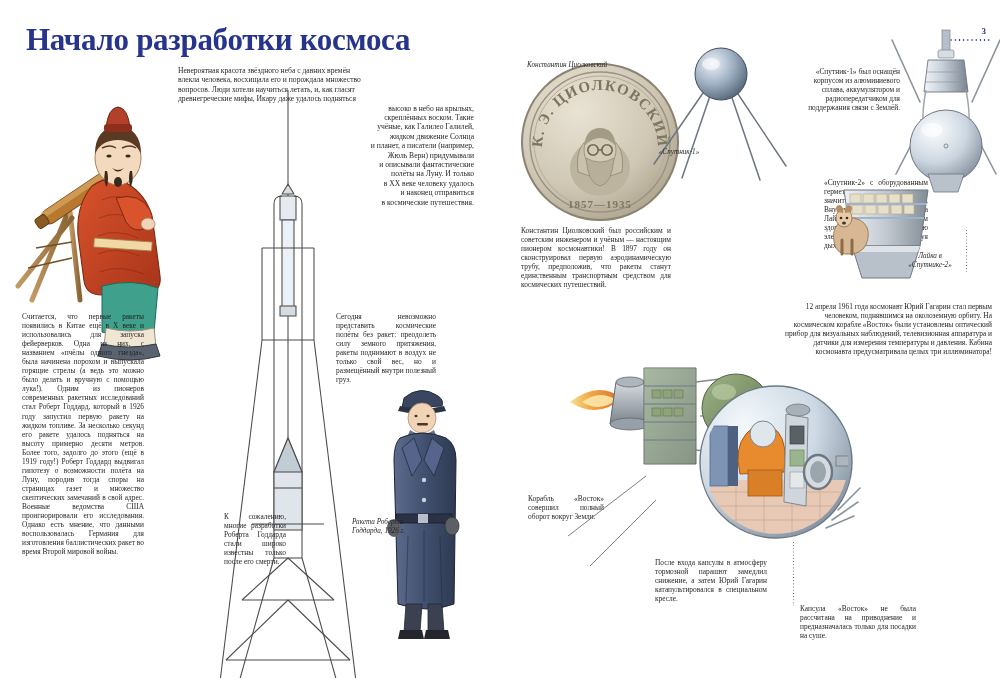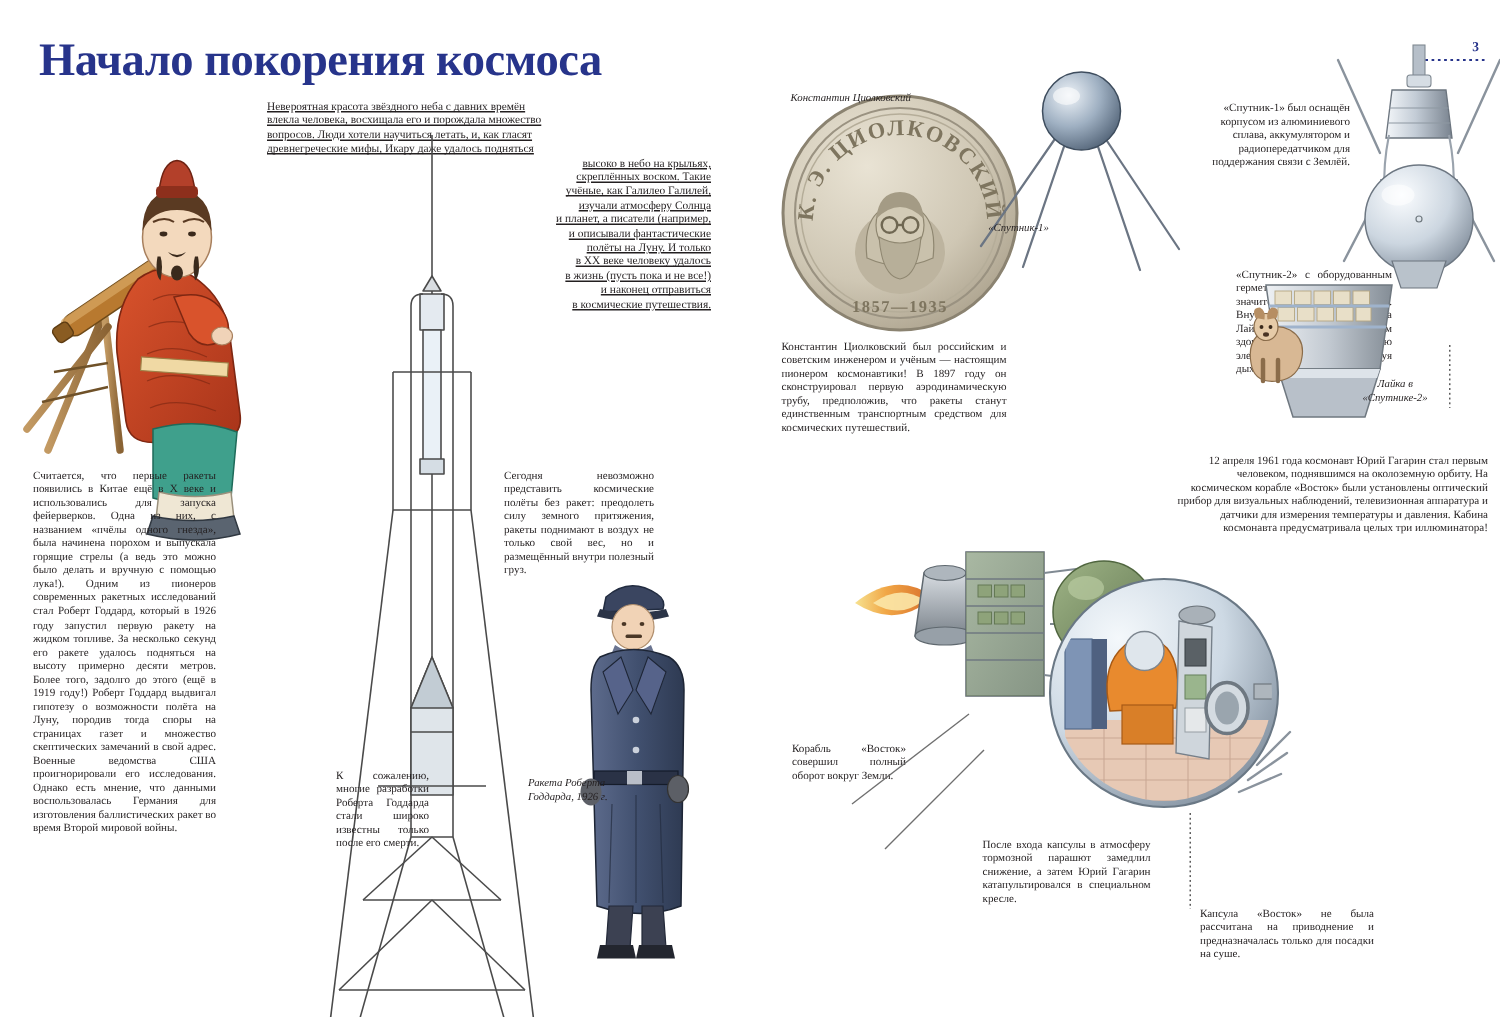--- a/index.html
+++ b/index.html
@@ -22,38 +22,38 @@
   .tx{position:absolute;font-size:7.4px;line-height:9.05px;text-align:justify;
       color:#231f20;}
   .tx.r{text-align:right;}
   .cap{position:absolute;font-style:italic;font-size:7.2px;line-height:8.6px;color:#231f20;}
   .cap.c{text-align:center;}
   .cap.r{text-align:center;}
 
   
   .intro{position:absolute;left:178px;top:66px;width:296px;font-size:7.6px;
          line-height:9.4px;color:#231f20;}
-  .intro div{white-space:nowrap;text-decoration:underline;}
+  .intro div{white-space:nowrap;}
   .intro .ind{text-align:right;}
 
   
   .art{position:absolute;}
   svg{display:block;overflow:visible;}
 
   
   .dots-v{position:absolute;width:1px;
           background-image:linear-gradient(to bottom,#5b5b5b 1.1px,transparent 1.1px);
           background-size:1px 3.2px;}
 </style>
 </head>
 <body>
 
 <div class="page">
 
-  <div class="title">Начало покорения космоса</div>
+  <div class="title">Начало разработки космоса</div>
 
   <div class="pageno">3</div>
   <div class="dotcol"></div>
 
   <div class="art" style="left:6px;top:72px;width:175px;height:230px;">
     <svg width="175" height="230" viewBox="0 0 175 230">
       <defs>
         <linearGradient id="robeG" x1="0" y1="0" x2="1" y2="1">
           <stop offset="0" stop-color="#d9532c"></stop>
             <stop offset="1" stop-color="#a8341a"></stop>
@@ -125,26 +125,26 @@
   </div>
 
   <div class="intro">
     <div>Невероятная красота звёздного неба с давних времён</div>
     <div>влекла человека, восхищала его и порождала множество</div>
     <div>вопросов. Люди хотели научиться летать, и, как гласят</div>
     <div>древнегреческие мифы, Икару даже удалось подняться</div>
     <div class="ind">высоко в небо на крыльях,</div>
     <div class="ind">скреплённых воском. Такие</div>
     <div class="ind">учёные, как Галилео Галилей,</div>
-    <div class="ind">изучали атмосферу Солнца</div>
+    <div class="ind">жидком движение Солнца</div>
     <div class="ind">и планет, а писатели (например,</div>
+    <div class="ind">Жюль Верн) придумывали</div>
     <div class="ind">и описывали фантастические</div>
     <div class="ind">полёты на Луну. И только</div>
     <div class="ind">в XX веке человеку удалось</div>
-    <div class="ind">в жизнь (пусть пока и не все!)</div>
     <div class="ind">и наконец отправиться</div>
     <div class="ind">в космические путешествия.</div>
   </div>
 
   <div class="art" style="left:196px;top:88px;width:185px;height:560px;">
     <svg width="185" height="560" viewBox="0 0 185 560">
       <g stroke="#4a4a4a" stroke-width="1.05" fill="none" stroke-linejoin="round">
 
         <line x1="92" y1="2" x2="92" y2="108"></line>
 

